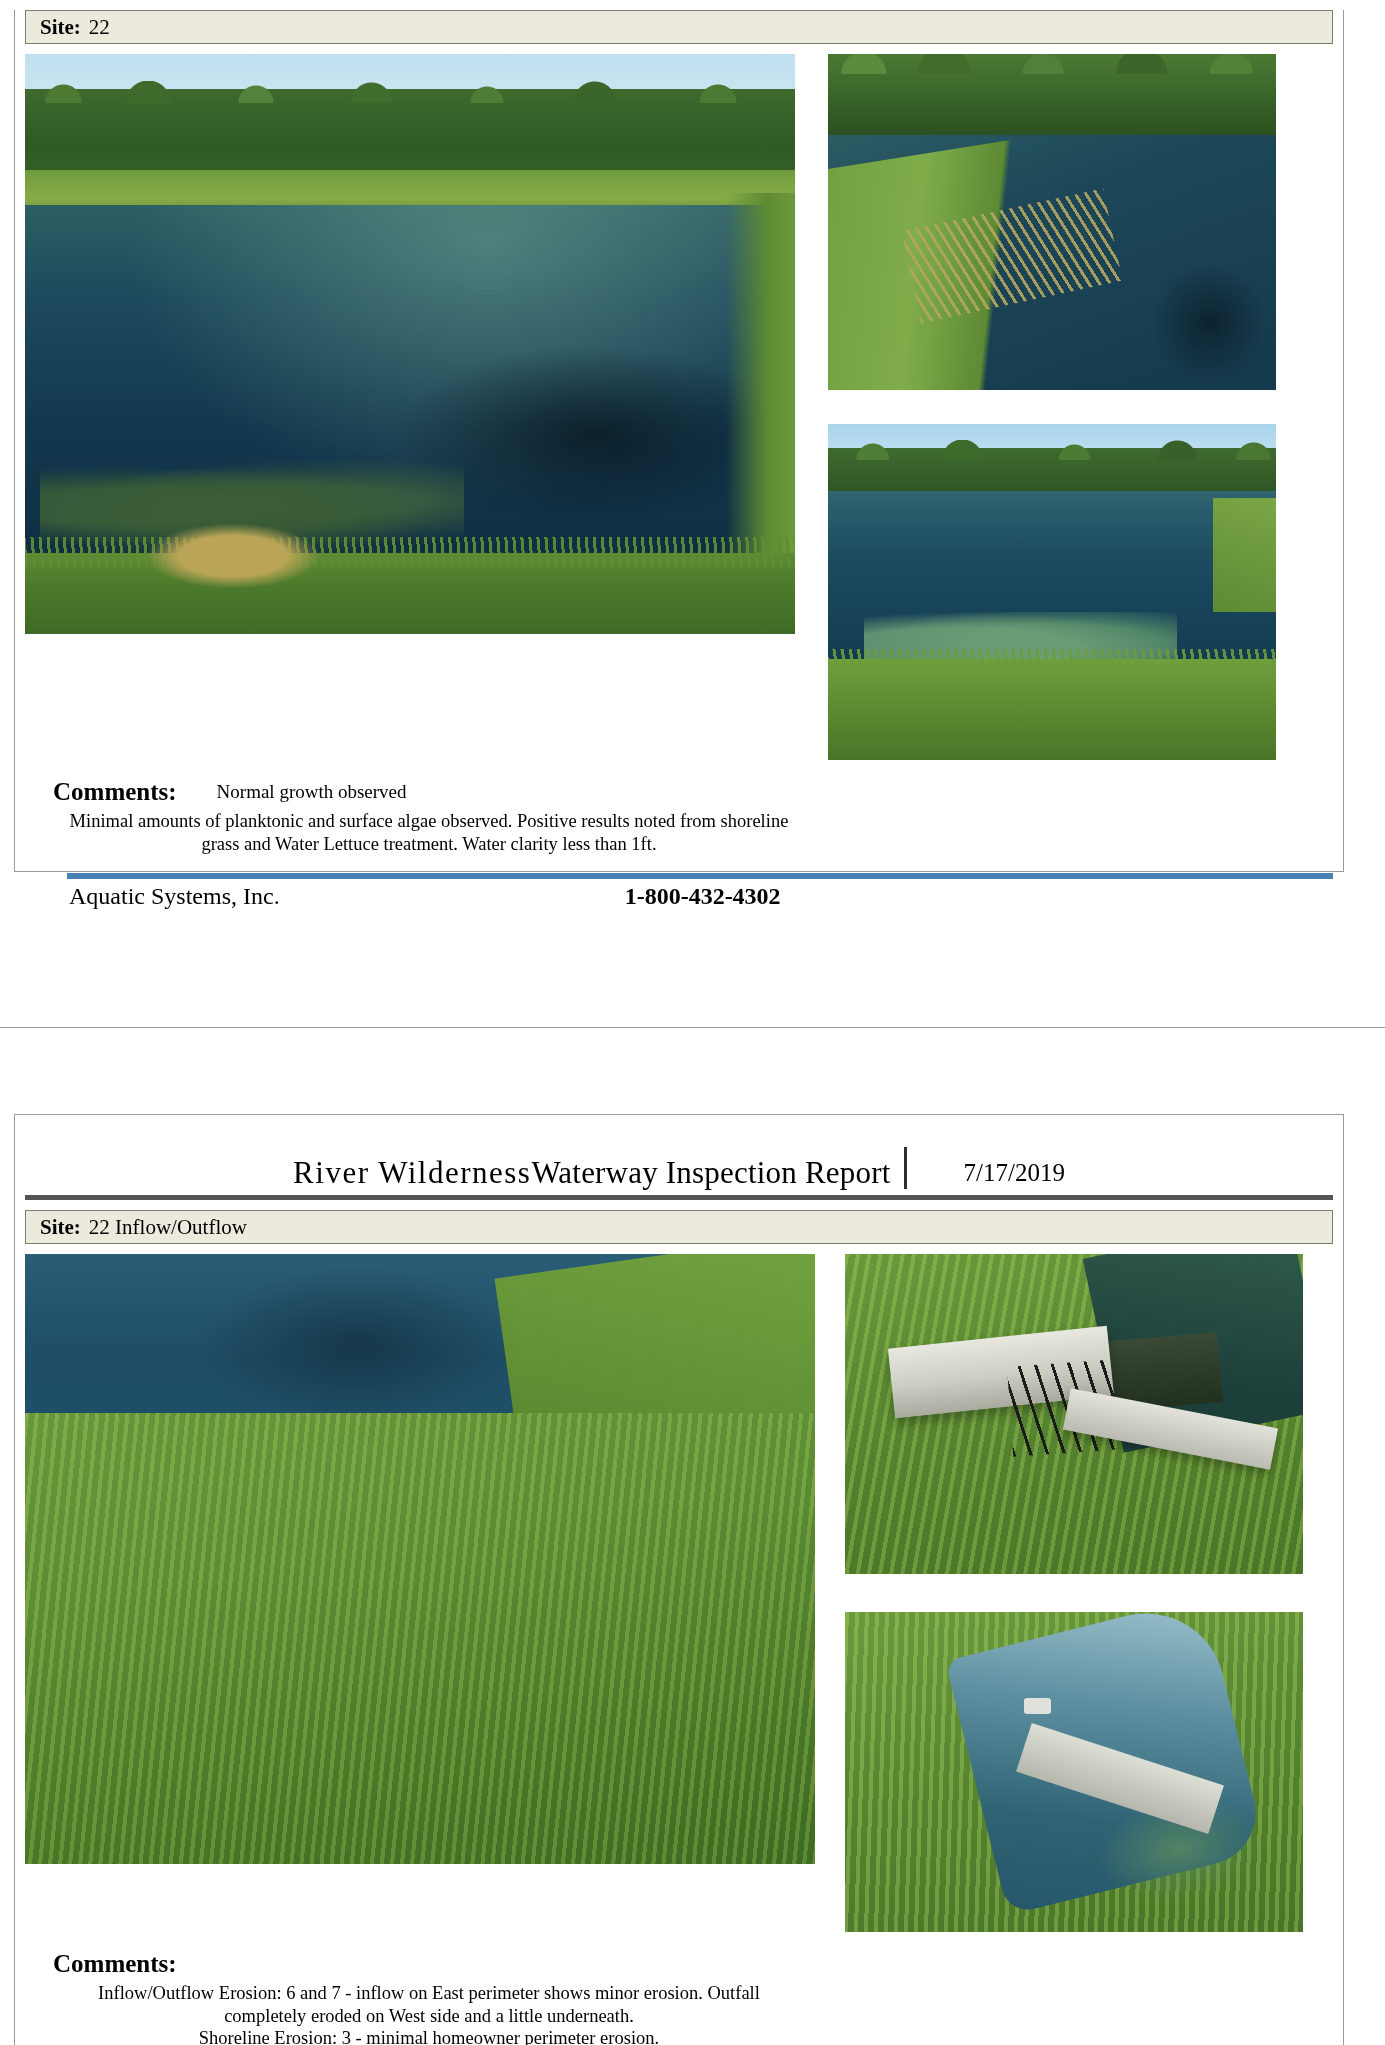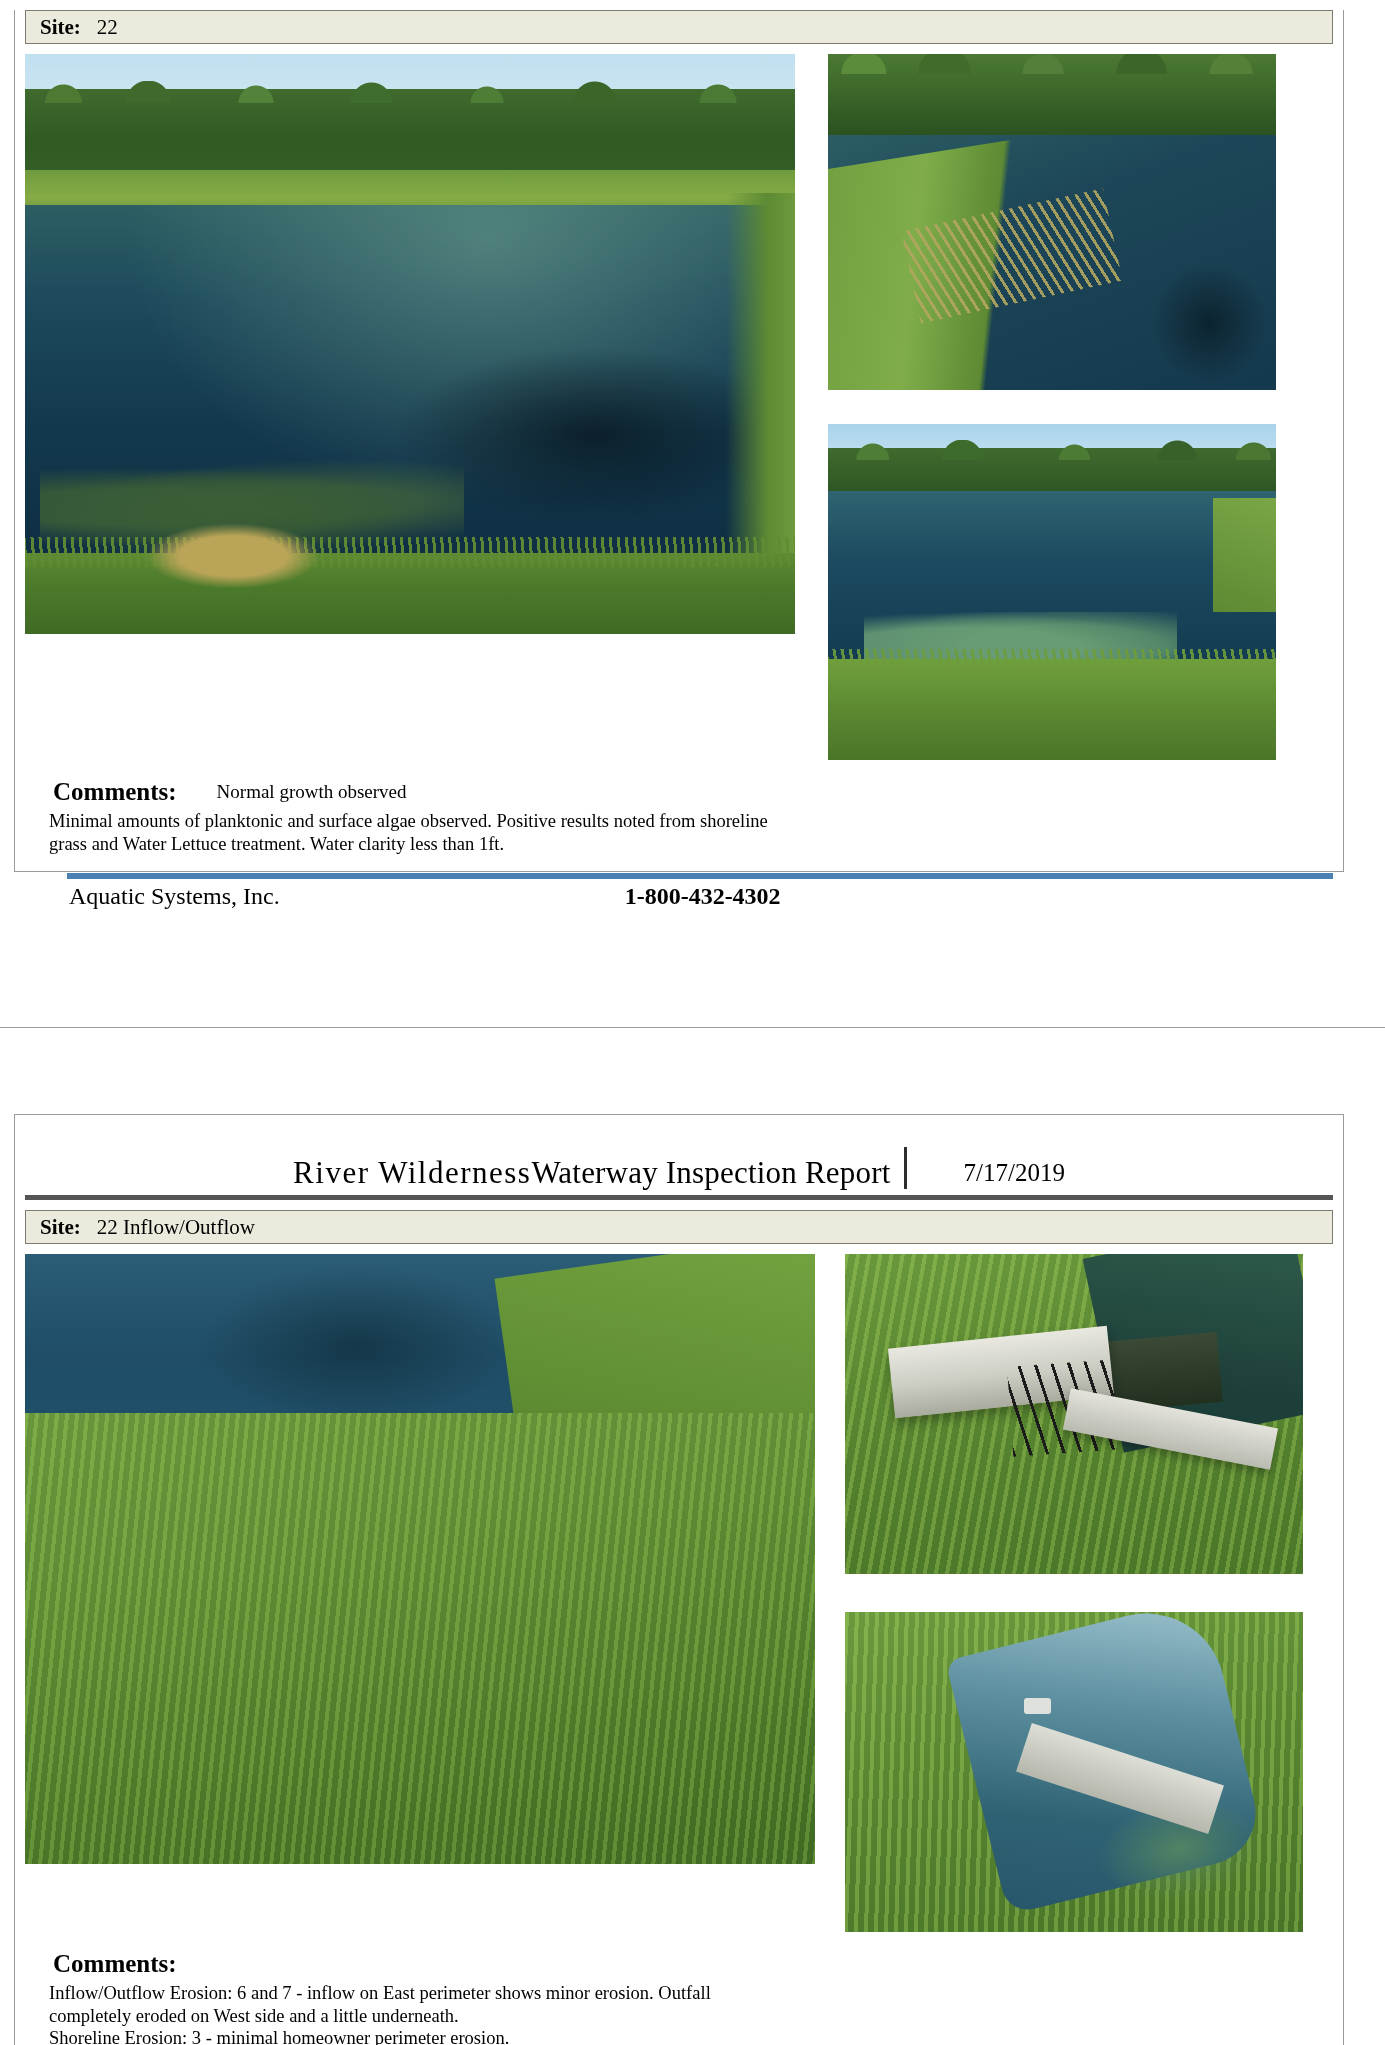--- a/index.html
+++ b/index.html
@@ -87,21 +87,21 @@
     background: #eceadc;
     height: 34px;
     display: flex;
     align-items: center;
     padding-left: 14px;
     box-sizing: border-box;
   }
   .site-label {
     font-weight: bold;
     font-size: 21px;
-    margin-right: 16px;
+    margin-right: 8px;
   }
   .site-value {
     font-size: 21px;
   }
 
   
   .photo-row {
     display: flex;
     padding: 10px 10px 0 10px;
     box-sizing: border-box;
@@ -385,20 +385,21 @@
   .comments-inline {
     font-size: 19px;
     margin-left: 0;
   }
   .comments-body {
     margin-top: 4px;
     font-size: 18.5px;
     line-height: 1.22;
     margin-left: -4px;
     width: 760px;
+    text-align: center;
   }
   .comments-body div { white-space: nowrap; }
 
   
   .footer {
     margin: 18px 10px 0 10px;
     position: relative;
   }
   .footer-rule {
     height: 6px;

